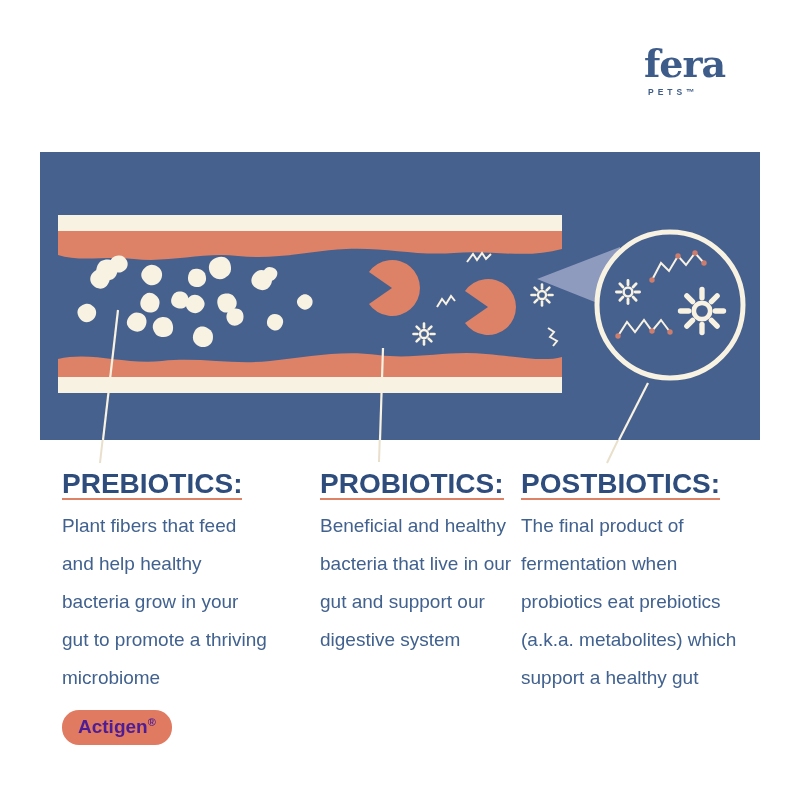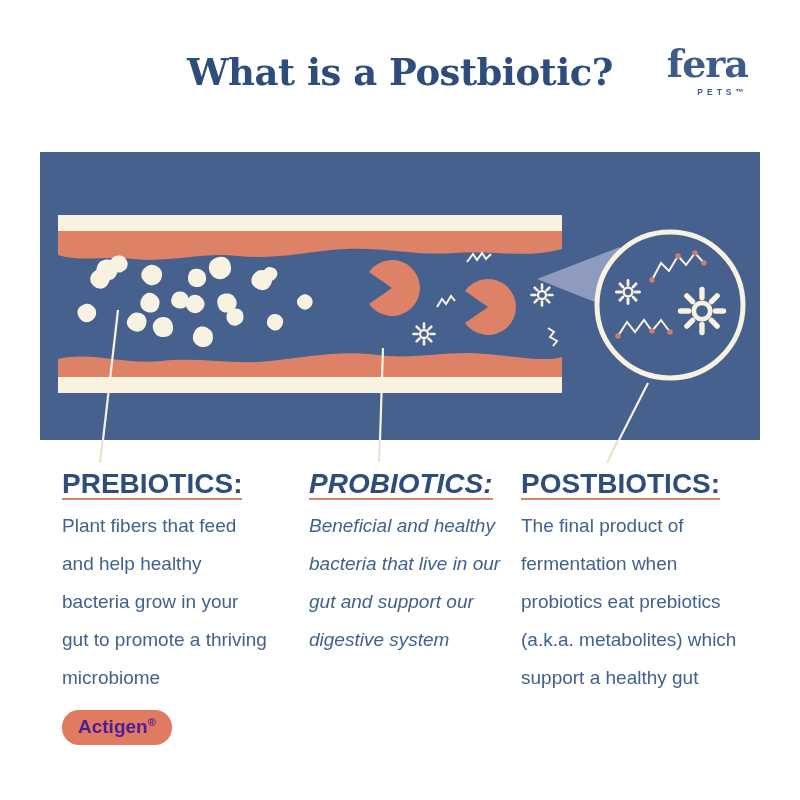--- a/index.html
+++ b/index.html
@@ -12,21 +12,21 @@
   .canvas{
     position:relative;width:800px;height:800px;background:var(--page_bg);
     overflow:hidden;font-family:"Liberation Sans",sans-serif;
   }
   
   .title{
     position:absolute;top:50px;left:0;width:100%;text-align:center;
     font-family:"DejaVu Serif",serif;font-weight:700;font-size:37px;
     letter-spacing:-0.5px;color:var(--heading_blue);
   }
-  .logo{position:absolute;top:44px;right:52px;width:104px;text-align:right;color:#3d5c8a;}
+  .logo{position:absolute;top:44px;right:52px;width:104px;text-align:left;color:#3d5c8a;}
   .logo .brand{
     display:block;font-family:"DejaVu Serif",serif;font-weight:700;
     font-size:38px;line-height:40px;letter-spacing:-1px;
   }
   .logo .sub{
     display:block;font-size:8.5px;font-weight:700;letter-spacing:4px;
     margin-top:3px;text-indent:4px;
   }
   
   .panel{
@@ -38,21 +38,21 @@
   
   .f-cream{fill:var(--cream);}
   .f-coral{fill:var(--coral_wall);}
   .f-blue{fill:var(--panel_blue);}
   .f-beam{fill:var(--beam);}
   .f-dot{fill:var(--chain_dot);}
   .s-cream{stroke:var(--cream);}
   
   .col{position:absolute;top:472px;}
   .col-1{left:62px;width:240px;}
-  .col-2{left:309px;width:220px;font-style:italic;}
+  .col-2{left:320px;width:220px;}
   .col-3{left:521px;width:245px;}
   .col h2{margin:0 0 7px 0;font-size:28px;line-height:24px;}
   .col h2 .hd{
     display:inline-block;color:var(--heading_blue);font-weight:700;
     border-bottom:2.5px solid var(--coral_wall);padding-bottom:2px;
   }
   .col p{
     font-size:19px;line-height:38px;color:var(--body_blue);
     white-space:pre-line;font-weight:500;
   }
@@ -61,21 +61,20 @@
     color:#4c1d95;font-weight:700;font-size:19px;line-height:19px;
     padding:7px 16px 9px 16px;border-radius:17px;
   }
   .badge sup{font-size:11px;line-height:0;vertical-align:super;}
 </style>
 </head>
 <body>
 
 <div class="canvas">
 
-  <h1 class="title">What is a Postbiotic?</h1>
 
   <div class="logo">
     <span class="brand">fera</span>
     <span class="sub">PETS™</span>
   </div>
 
   <div class="panel">
     <svg viewBox="0 0 720 288">
       <defs>
         <path id="pebble" d="M-1,-10 C5,-11 10,-6 10,0 C10,6 6,10 0,10 C-7,10 -11,6 -10,-1 C-9,-7 -6,-9 -1,-10 Z"></path>

